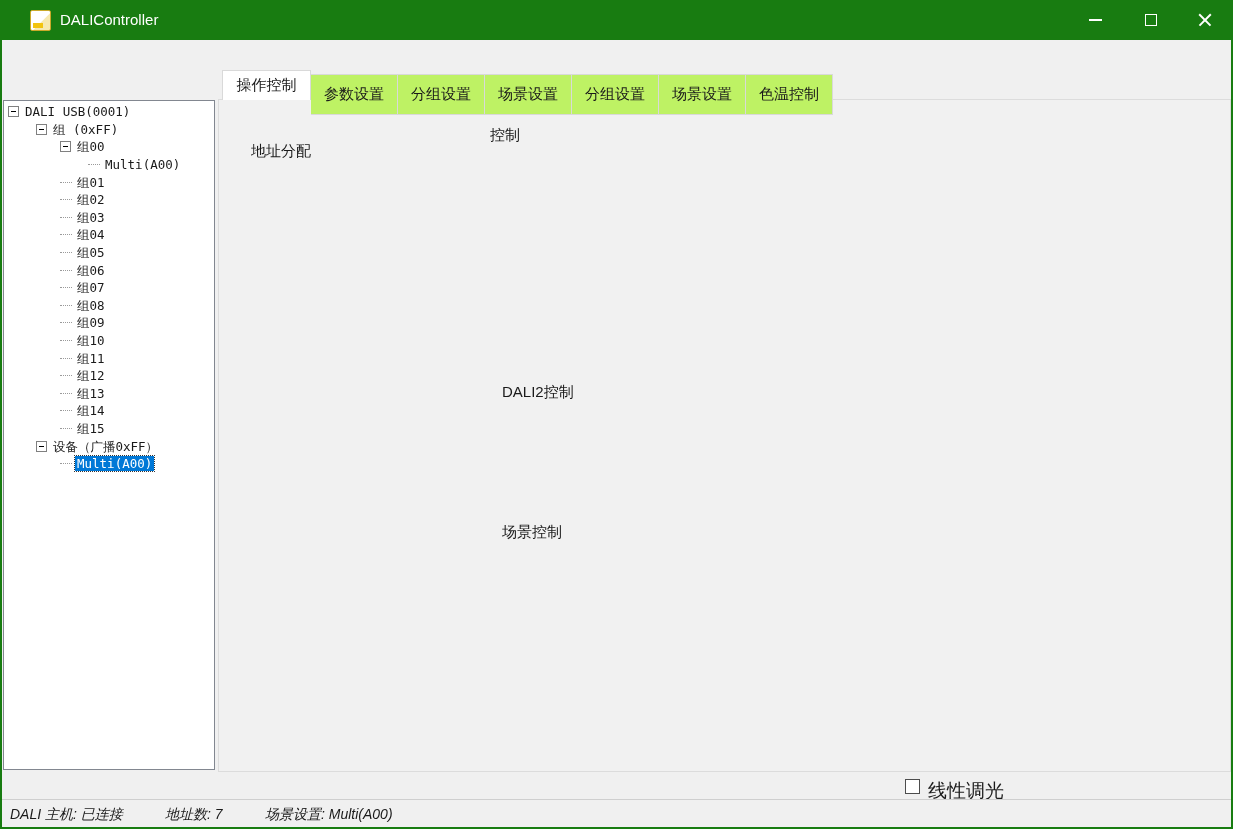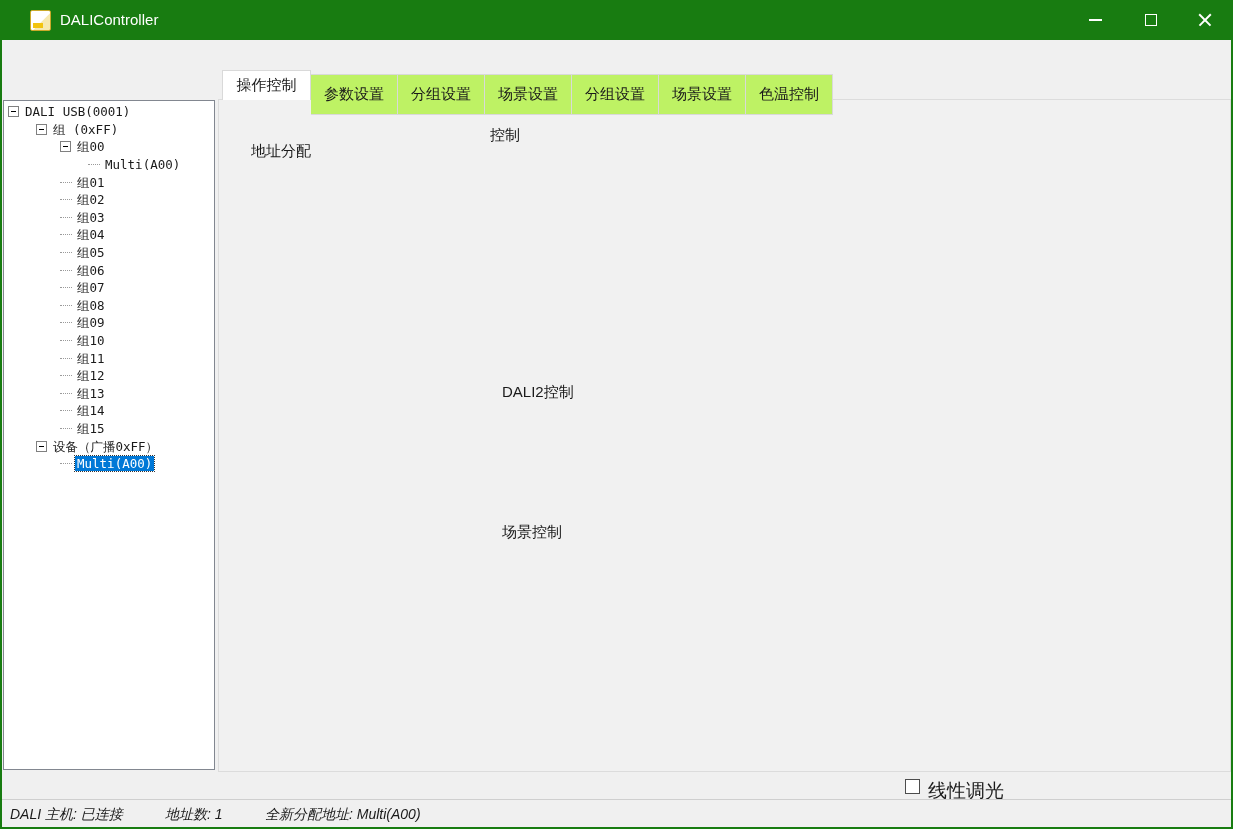--- a/index.html
+++ b/index.html
@@ -278,20 +278,20 @@
   <div class="gradientbar"></div>
 
   <span class="bright-label">亮度值</span>
   <input class="bright-input" value="170 [10%]" style="">
 
   <span class="checkbox"></span>
   <span class="checkbox-label">线性调光</span>
 
   <div class="statusbar">
     <span class="status-item" style="left:8px;">DALI 主机: 已连接</span>
-    <span class="status-item" style="left:163px;">地址数: 1</span>
-    <span class="status-item" style="left:263px;">全新分配地址: Multi(A00)</span>
+    <span class="status-item" style="left:163px;">地址数: 7</span>
+    <span class="status-item" style="left:263px;">场景设置: Multi(A00)</span>
   </div>
 
   <div class="frame-l"></div>
   <div class="frame-r"></div>
   <div class="frame-b"></div>
 </div>
 
 </body></html>

